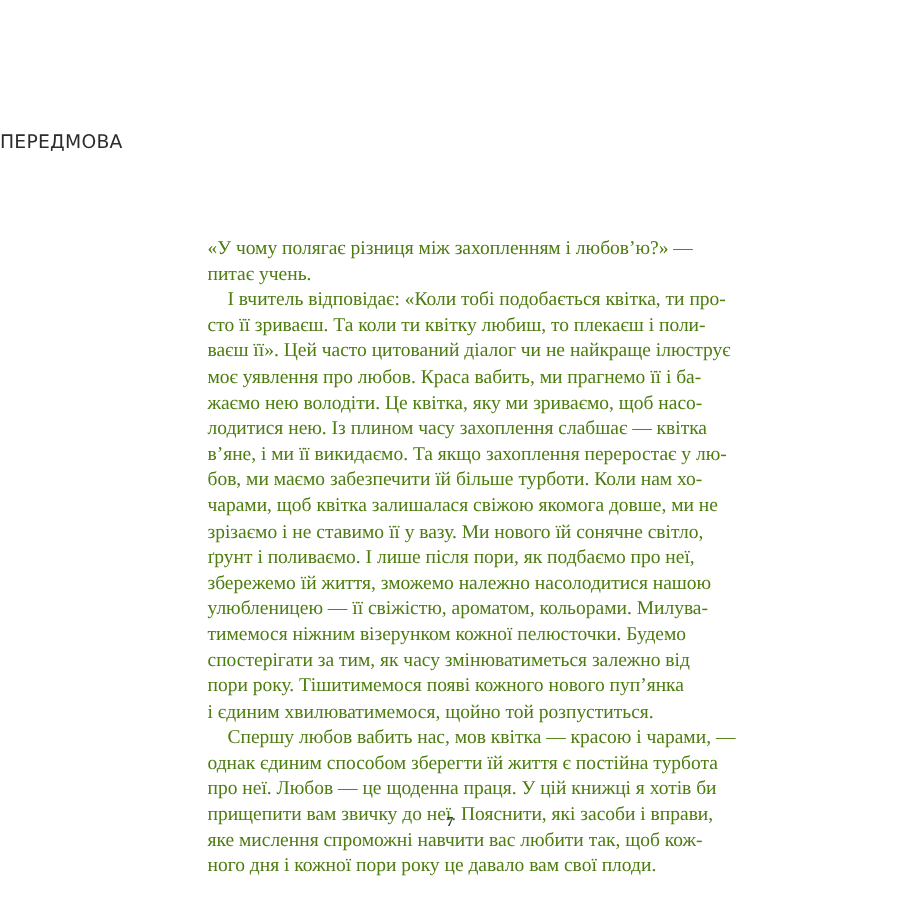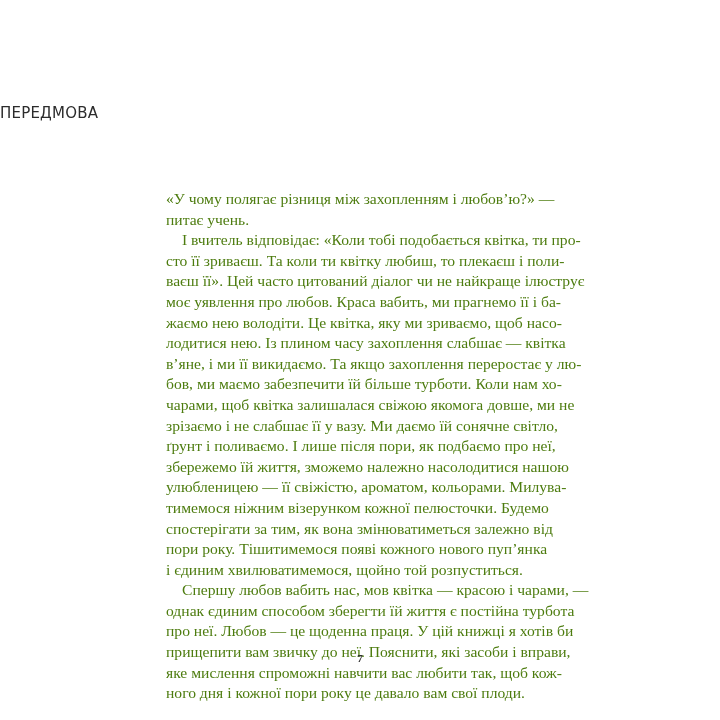--- a/index.html
+++ b/index.html
@@ -39,26 +39,26 @@
 
     <span class="line indent">І вчитель відповідає: «Коли тобі подобається квітка, ти про-</span>
     <span class="line">сто її зриваєш. Та коли ти квітку любиш, то плекаєш і поли-</span>
     <span class="line">ваєш її». Цей часто цитований діалог чи не найкраще ілюструє</span>
     <span class="line">моє уявлення про любов. Краса вабить, ми прагнемо її і ба-</span>
     <span class="line">жаємо нею володіти. Це квітка, яку ми зриваємо, щоб насо-</span>
     <span class="line">лодитися нею. Із плином часу захоплення слабшає — квітка</span>
     <span class="line">в’яне, і ми її викидаємо. Та якщо захоплення переростає у лю-</span>
     <span class="line">бов, ми маємо забезпечити їй більше турботи. Коли нам хо-</span>
     <span class="line">чарами, щоб квітка залишалася свіжою якомога довше, ми не</span>
-    <span class="line">зрізаємо і не слабшає її у вазу. Ми даємо їй сонячне світло,</span>
+    <span class="line">зрізаємо і не ставимо її у вазу. Ми нового їй сонячне світло,</span>
     <span class="line">ґрунт і поливаємо. І лише після пори, як подбаємо про неї,</span>
     <span class="line">збережемо їй життя, зможемо належно насолодитися нашою</span>
     <span class="line">улюбленицею — її свіжістю, ароматом, кольорами. Милува-</span>
     <span class="line">тимемося ніжним візерунком кожної пелюсточки. Будемо</span>
-    <span class="line">спостерігати за тим, як вона змінюватиметься залежно від</span>
+    <span class="line">спостерігати за тим, як часу змінюватиметься залежно від</span>
     <span class="line">пори року. Тішитимемося появі кожного нового пуп’янка</span>
     <span class="line last">і єдиним хвилюватимемося, щойно той розпуститься.</span>
 
     <span class="line indent">Спершу любов вабить нас, мов квітка — красою і чарами, —</span>
     <span class="line">однак єдиним способом зберегти їй життя є постійна турбота</span>
     <span class="line">про неї. Любов — це щоденна праця. У цій книжці я хотів би</span>
     <span class="line">прищепити вам звичку до неї. Пояснити, які засоби і вправи,</span>
     <span class="line">яке мислення спроможні навчити вас любити так, щоб кож-</span>
     <span class="line last">ного дня і кожної пори року це давало вам свої плоди.</span>
   </div>

